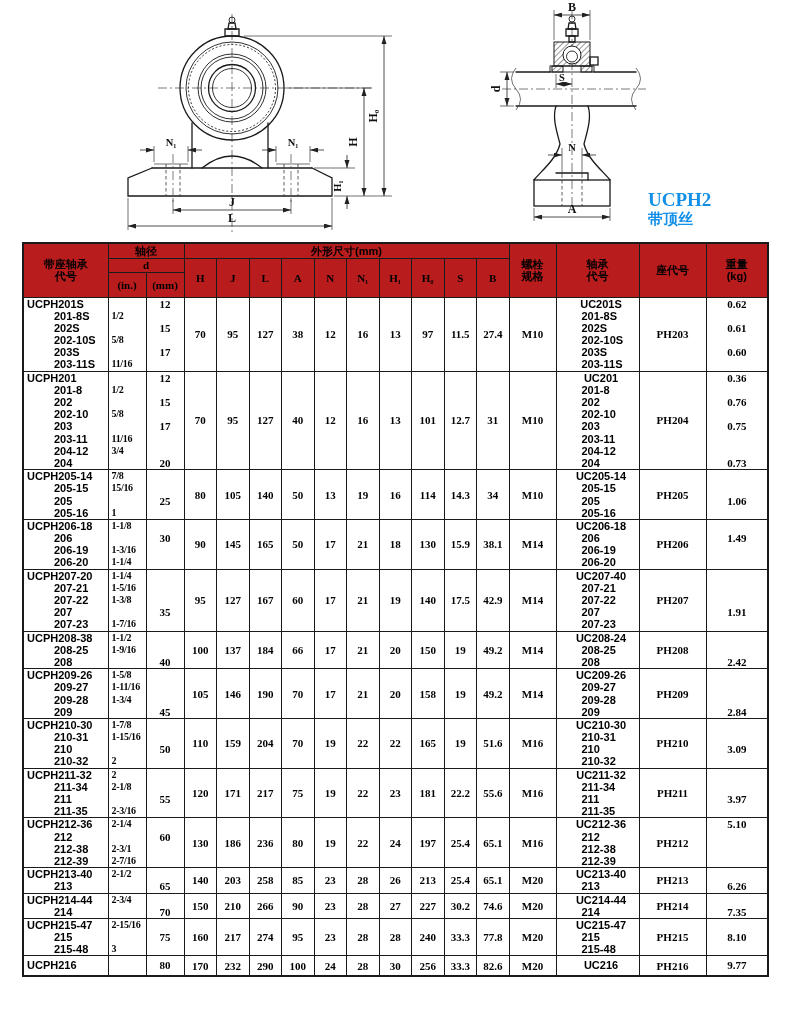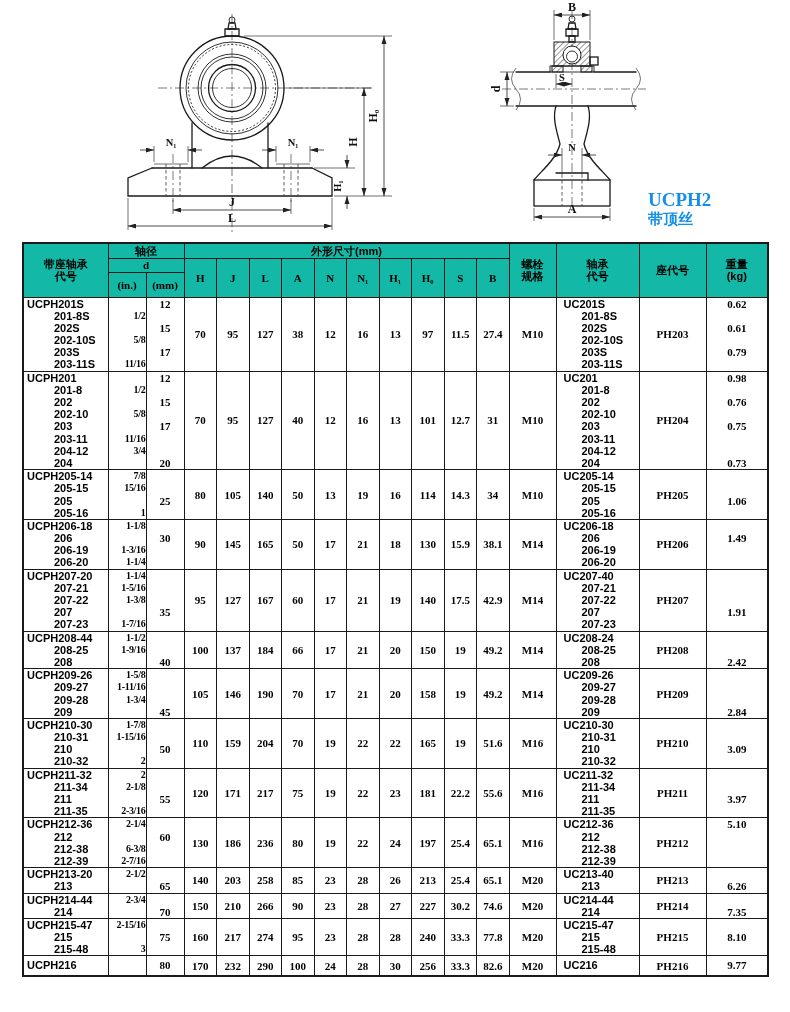--- a/index.html
+++ b/index.html
@@ -15,37 +15,37 @@
   .dim{stroke:#222;stroke-width:0.8;fill:none;}
   .dlabel{font:bold 12px "Liberation Serif","DejaVu Serif",serif;fill:#111;}
   .dlabel-s{font:bold 10.5px "Liberation Serif","DejaVu Serif",serif;fill:#111;}
   .cap1{font:bold 19px "Liberation Serif","DejaVu Serif",serif;fill:#1590e8;}
   .cap2{font:bold 15px "Liberation Serif","DejaVu Serif",serif;fill:#1590e8;}
   .hatched{fill:url(#hatch);stroke:#1a1a1a;stroke-width:1;}
   
   .spec-table{position:absolute;left:22px;top:242px;border-collapse:collapse;table-layout:fixed;
               border:2px solid #1a1a1a;}
   .spec-table th,.spec-table td{border:1px solid #1a1a1a;padding:0;overflow:hidden;}
-  .spec-table thead th{background:#14b8a6;font-weight:bold;font-size:11px;line-height:12px;
+  .spec-table thead th{background:#b91c1c;font-weight:bold;font-size:11px;line-height:12px;
                        white-space:pre-line;text-align:center;vertical-align:middle;}
   .spec-table thead tr:nth-child(1){height:15px;}
   .spec-table thead tr:nth-child(2){height:14px;}
   .spec-table thead tr:nth-child(3){height:25px;}
   .dimhead{font-family:"Liberation Serif","DejaVu Serif",serif;font-size:12.5px;}
   .unithead{font-family:"Liberation Serif","DejaVu Serif",serif;font-size:11px;}
   .spec-table tbody td{vertical-align:top;font-weight:bold;}
   .line{height:12.2px;line-height:12.5px;font-size:11px;white-space:nowrap;}
   .num{font-family:"Liberation Serif","DejaVu Serif",serif;}
   .num .line{text-align:center;}
   .code{font-family:"Liberation Sans","DejaVu Sans",sans-serif;margin-left:19px;}
   .cell-code .ln-first{text-align:left;padding-left:3px;}
   .cell-code .ln-sub{text-align:left;padding-left:30px;}
-  .cell-bearing .ln-first{text-align:left;padding-left:7px;}
+  .cell-bearing .ln-first{text-align:center;padding-left:7px;}
   .cell-bearing .ln-sub{text-align:left;padding-left:25px;}
-  .cell-inch .line{text-align:right;padding-left:3px;font-size:10px;letter-spacing:-0.3px;}
+  .cell-inch .line{text-align:left;padding-left:3px;font-size:10px;letter-spacing:-0.3px;}
   .mid{vertical-align:middle !important;text-align:center;font-size:11px;}
   .spec-table tbody tr:last-child .line{height:19px;line-height:19px;}
 </style>
 </head>
 <body>
 
 <div class="page">
 
   <svg class="drawing-svg" width="790" height="240" viewBox="0 0 790 240">
     <defs>
@@ -288,21 +288,21 @@
             <div class="line ln-sub">202-10S</div>
             <div class="line ln-sub">203S</div>
             <div class="line ln-sub">203-11S</div>
           </td>
           <td class="mid num">PH203</td>
           <td class="cell-weight num">
             <div class="line ln-first">0.62</div>
             <div class="line ln-sub"></div>
             <div class="line ln-sub">0.61</div>
             <div class="line ln-sub"></div>
-            <div class="line ln-sub">0.79</div>
+            <div class="line ln-sub">0.60</div>
             <div class="line ln-sub"></div>
           </td>
         </tr>
         <tr>
           <td class="cell-code code">
             <div class="line ln-first">UCPH201</div>
             <div class="line ln-sub">201-8</div>
             <div class="line ln-sub">202</div>
             <div class="line ln-sub">202-10</div>
             <div class="line ln-sub">203</div>
@@ -346,21 +346,21 @@
             <div class="line ln-sub">201-8</div>
             <div class="line ln-sub">202</div>
             <div class="line ln-sub">202-10</div>
             <div class="line ln-sub">203</div>
             <div class="line ln-sub">203-11</div>
             <div class="line ln-sub">204-12</div>
             <div class="line ln-sub">204</div>
           </td>
           <td class="mid num">PH204</td>
           <td class="cell-weight num">
-            <div class="line ln-first">0.98</div>
+            <div class="line ln-first">0.36</div>
             <div class="line ln-sub"></div>
             <div class="line ln-sub">0.76</div>
             <div class="line ln-sub"></div>
             <div class="line ln-sub">0.75</div>
             <div class="line ln-sub"></div>
             <div class="line ln-sub"></div>
             <div class="line ln-sub">0.73</div>
           </td>
         </tr>
         <tr>
@@ -495,21 +495,21 @@
           <td class="cell-weight num">
             <div class="line ln-first"></div>
             <div class="line ln-sub"></div>
             <div class="line ln-sub"></div>
             <div class="line ln-sub">1.91</div>
             <div class="line ln-sub"></div>
           </td>
         </tr>
         <tr>
           <td class="cell-code code">
-            <div class="line ln-first">UCPH208-44</div>
+            <div class="line ln-first">UCPH208-38</div>
             <div class="line ln-sub">208-25</div>
             <div class="line ln-sub">208</div>
           </td>
           <td class="cell-inch num">
             <div class="line ln-first">1-1/2</div>
             <div class="line ln-sub">1-9/16</div>
             <div class="line ln-sub"></div>
           </td>
           <td class="cell-mm num">
             <div class="line ln-first"></div>
@@ -674,21 +674,21 @@
         <tr>
           <td class="cell-code code">
             <div class="line ln-first">UCPH212-36</div>
             <div class="line ln-sub">212</div>
             <div class="line ln-sub">212-38</div>
             <div class="line ln-sub">212-39</div>
           </td>
           <td class="cell-inch num">
             <div class="line ln-first">2-1/4</div>
             <div class="line ln-sub"></div>
-            <div class="line ln-sub">6-3/8</div>
+            <div class="line ln-sub">2-3/1</div>
             <div class="line ln-sub">2-7/16</div>
           </td>
           <td class="cell-mm num">
             <div class="line ln-first"></div>
             <div class="line ln-sub">60</div>
             <div class="line ln-sub"></div>
             <div class="line ln-sub"></div>
           </td>
           <td class="mid num">130</td>
           <td class="mid num">186</td>
@@ -710,21 +710,21 @@
           <td class="mid num">PH212</td>
           <td class="cell-weight num">
             <div class="line ln-first">5.10</div>
             <div class="line ln-sub"></div>
             <div class="line ln-sub"></div>
             <div class="line ln-sub"></div>
           </td>
         </tr>
         <tr>
           <td class="cell-code code">
-            <div class="line ln-first">UCPH213-20</div>
+            <div class="line ln-first">UCPH213-40</div>
             <div class="line ln-sub">213</div>
           </td>
           <td class="cell-inch num">
             <div class="line ln-first">2-1/2</div>
             <div class="line ln-sub"></div>
           </td>
           <td class="cell-mm num">
             <div class="line ln-first"></div>
             <div class="line ln-sub">65</div>
           </td>

